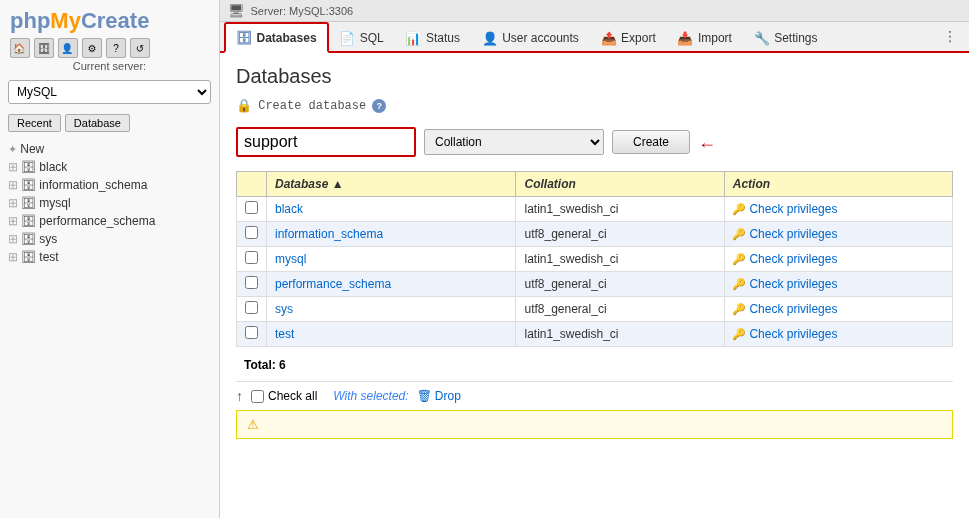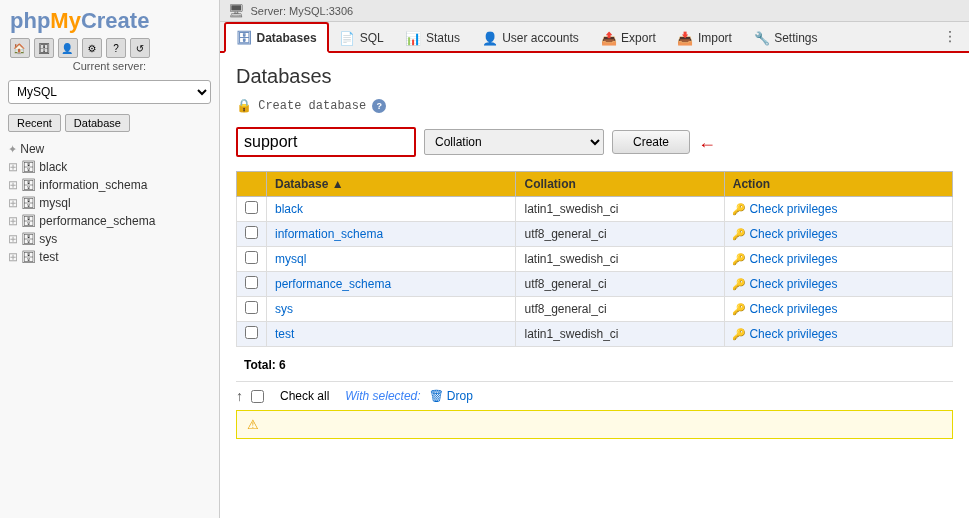--- a/index.html
+++ b/index.html
@@ -212,21 +212,22 @@
       font-weight: bold;
     }
 
     
     #db-table {
       width: 100%;
       border-collapse: collapse;
       font-size: 12px;
     }
     #db-table thead tr {
-      background: #eab308;
+      background: #fef9c3;
+      font-style: italic;
     }
     #db-table thead th {
       text-align: left;
       padding: 5px 8px;
       border: 1px solid #bbb;
       font-weight: bold;
       color: #333;
     }
     #db-table tbody tr:nth-child(even) {
       background: #eef2fa;
@@ -258,21 +259,21 @@
       align-items: center;
       gap: 8px;
       padding: 6px 0;
       border-top: 1px solid #ddd;
       margin-top: 4px;
     }
     #back-arrow { font-size: 14px; color: #555; cursor: pointer; }
     .check-all-wrap {
       display: flex;
       align-items: center;
-      gap: 16px;
+      gap: 4px;
     }
     #with-selected-label { color: #3b82f6; font-style: italic; margin-left: 8px; }
     #drop-btn {
       display: flex;
       align-items: center;
       gap: 3px;
       color: #06c;
       cursor: pointer;
       text-decoration: none;
     }

